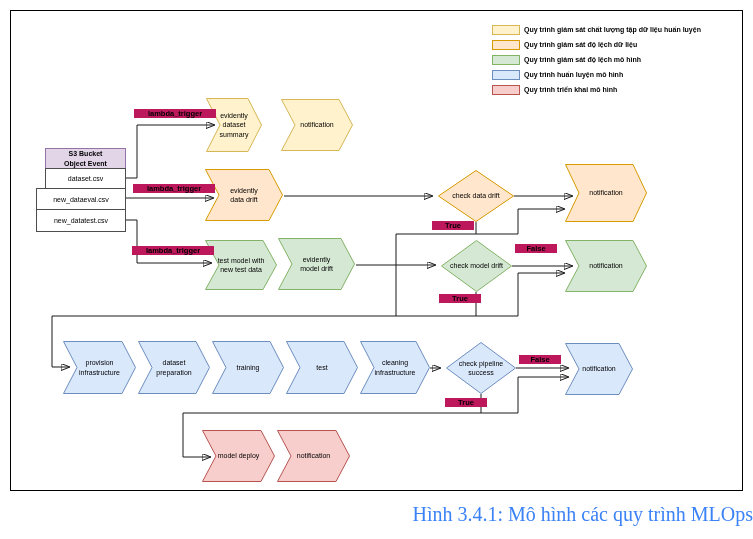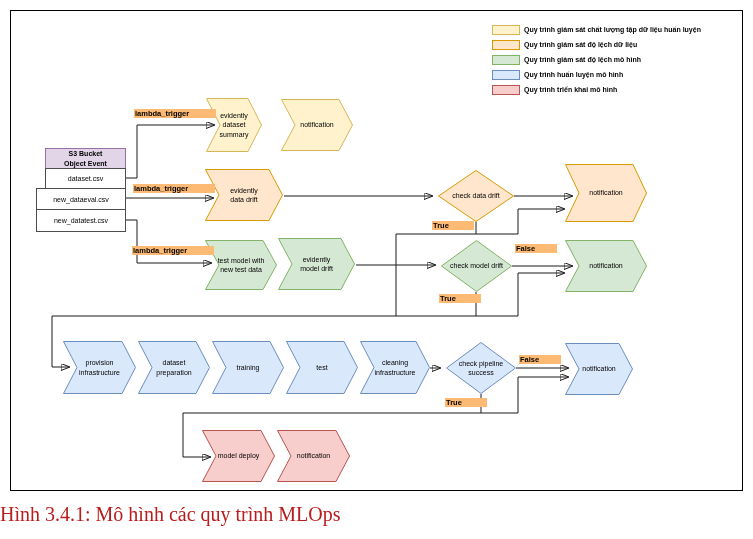--- a/index.html
+++ b/index.html
@@ -26,23 +26,23 @@
   .legend{position:absolute;left:492px;top:22px;}
   .lrow{display:flex;align-items:center;height:15px;}
   .sw{width:28px;height:10px;box-sizing:border-box;border:1px solid;margin-right:4px;flex:0 0 auto;}
   .sw.yellow{background:#FFF2CC;border-color:#D6B656;}
   .sw.orange{background:#FFE6CC;border-color:#D79B00;}
   .sw.green{background:#D5E8D4;border-color:#82B366;}
   .sw.blue{background:#DAE8FC;border-color:#6C8EBF;}
   .sw.red{background:#F8CECC;border-color:#B85450;}
   .lrow span{font-size:7px;font-weight:bold;white-space:nowrap;}
   
-  .elbl{position:absolute;font-size:7.5px;font-weight:bold;white-space:nowrap;background:#fdba74;padding:0 1px;}
-  .caption{position:absolute;left:0;top:503px;width:753px;text-align:left;
-           font-family:"Liberation Serif","DejaVu Serif",serif;font-size:20px;color:#b91c1c;}
+  .elbl{position:absolute;font-size:7.5px;font-weight:bold;text-align:center;white-space:nowrap;background:#be185d;padding:0 1px;}
+  .caption{position:absolute;left:0;top:503px;width:753px;text-align:right;
+           font-family:"Liberation Serif","DejaVu Serif",serif;font-size:20px;color:#3b82f6;}
 </style>
 </head>
 <body>
 
 <div class="canvas">
   <div class="frame"></div>
 
   <svg class="wires" width="753" height="539">
     <defs>
       <marker id="ah" markerWidth="9" markerHeight="7" refX="8" refY="3.5" orient="auto">

